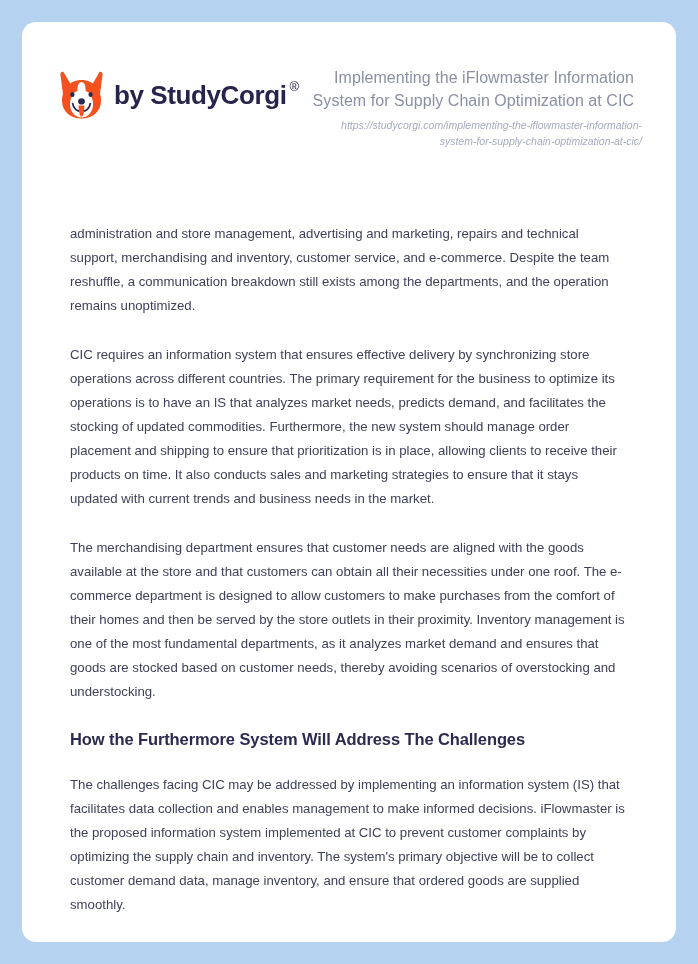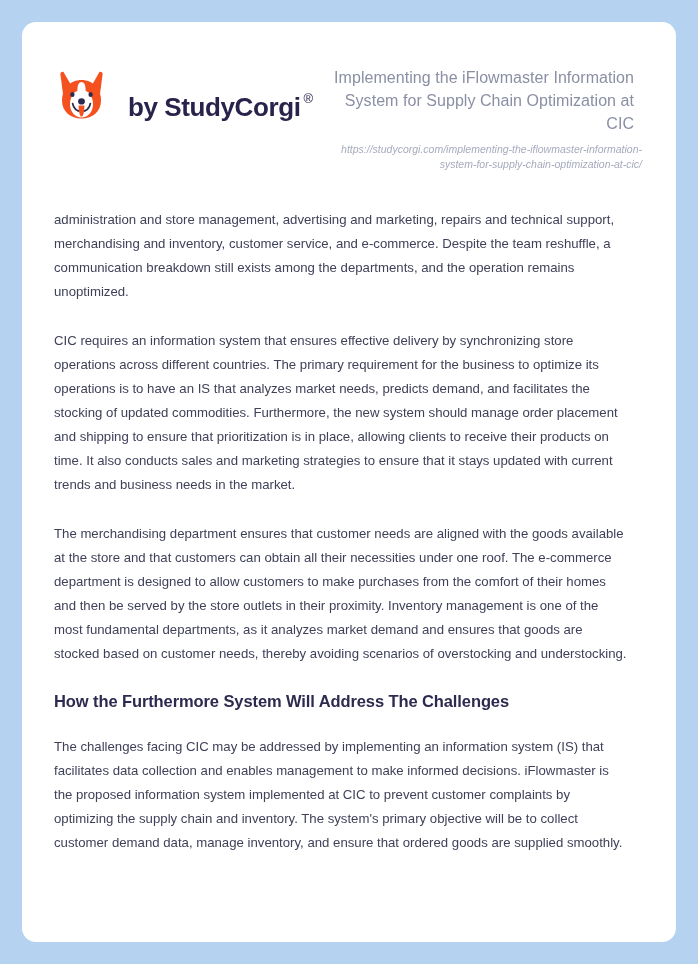--- a/index.html
+++ b/index.html
@@ -31,22 +31,22 @@
   #doc-header {
     display: flex;
     align-items: flex-start;
     justify-content: space-between;
     padding: 38px 34px 0 36px;
     box-sizing: border-box;
   }
 
   #brand {
     display: flex;
-    align-items: flex-end;
-    gap: 23px;
+    align-items: center;
+    gap: 9px;
     padding-top: 10px;
   }
 
   #corgi-logo {
     width: 47px;
     height: 50px;
     flex: none;
     display: block;
   }
 
@@ -90,23 +90,23 @@
     font-weight: 400;
     color: #a6abbd;
     line-height: 1.5;
     margin: 0;
     word-break: break-word;
     font-style: italic;
   }
 
   
   #doc-body {
-    padding: 0 48px 0 32px;
+    padding: 0 48px 0 48px;
     box-sizing: border-box;
-    margin-top: 35px;
+    margin-top: 72px;
   }
 
   .body-paragraph {
     font-size: 13.2px;
     line-height: 1.82;
     color: #3f4159;
     margin: 0 0 25px 0;
     text-align: left;
   }
 

